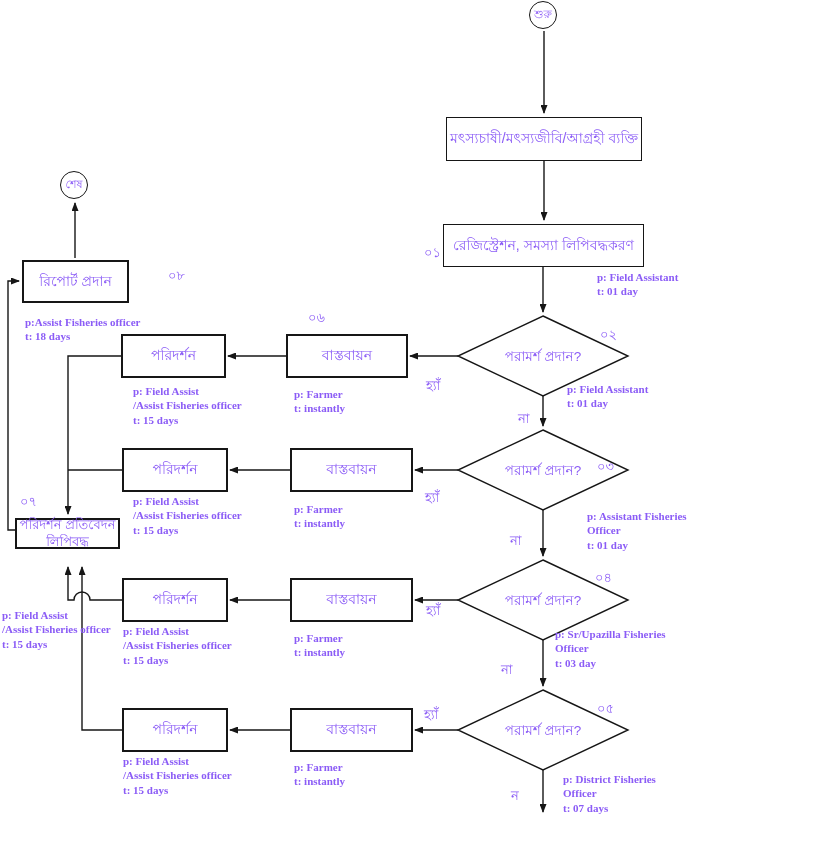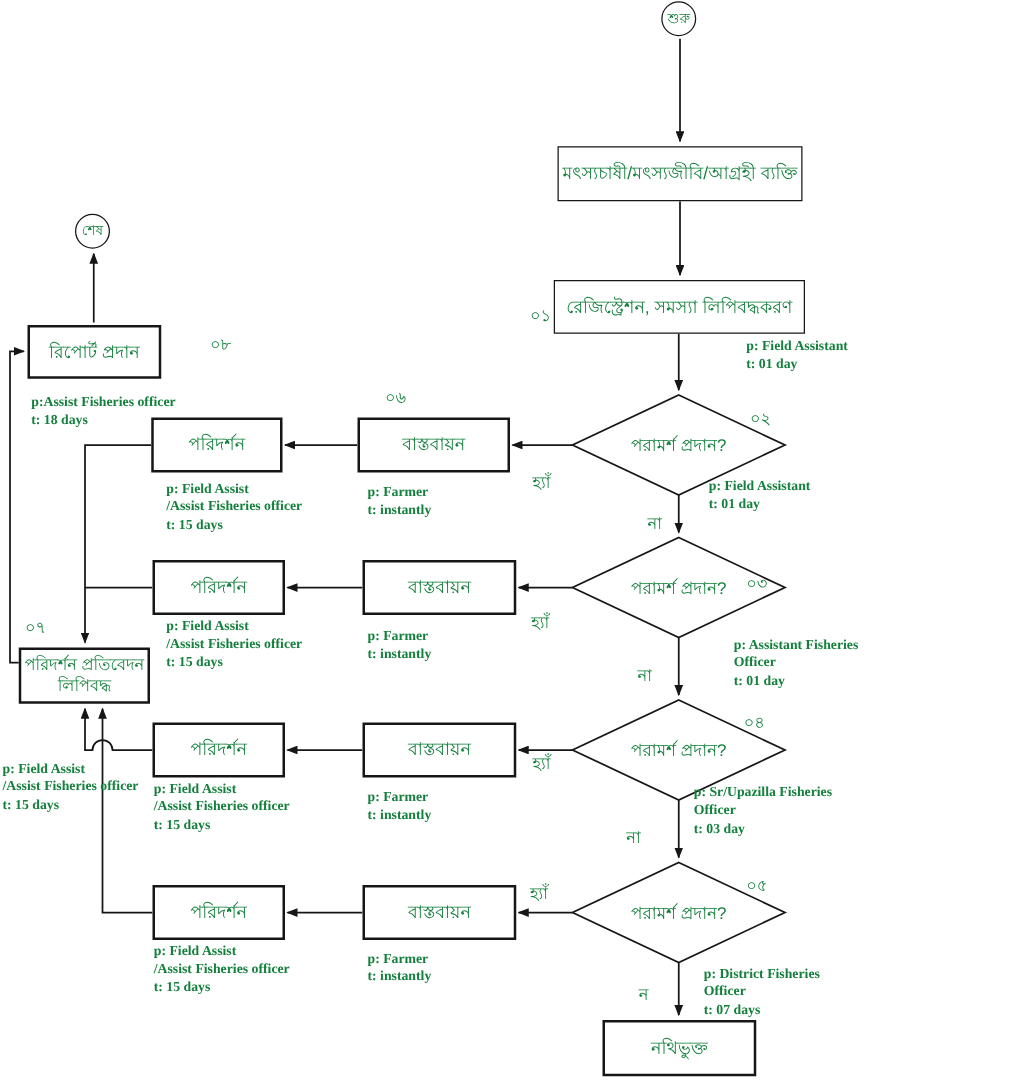--- a/index.html
+++ b/index.html
@@ -1,17 +1,17 @@
 <!DOCTYPE html>
 <html><head>
 <meta charset="utf-8">
 <style>
   html,body{margin:0;padding:0;background:#fff;}
   #stage{position:relative;width:819px;height:866px;background:#fff;overflow:hidden;
-         font-family:"Liberation Sans",sans-serif;color:#15803d;}
+         font-family:"Liberation Sans",sans-serif;color:#8b5cf6;}
   #wires{position:absolute;left:0;top:0;}
   .box{position:absolute;border:2px solid #161616;background:#fff;display:flex;
        align-items:center;justify-content:center;text-align:center;font-size:14px;
        white-space:pre-line;line-height:1.25;box-sizing:border-box;}
   .thin{border-width:1.5px;}
   .circle{position:absolute;width:28px;height:28px;border:1.6px solid #161616;border-radius:50%;
           background:#fff;display:flex;align-items:center;justify-content:center;font-size:11px;box-sizing:border-box;}
   .dtext{position:absolute;width:140px;text-align:center;font-size:13.5px;}
   .num{position:absolute;font-size:13px;}
   .edge{position:absolute;font-size:13px;}
@@ -77,24 +77,23 @@
 
   <div class="box" style="left:290px;top:448px;width:123px;height:44px;">বাস্তবায়ন</div>
   <div class="box" style="left:122px;top:448px;width:106px;height:44px;">পরিদর্শন</div>
 
   <div class="box" style="left:290px;top:578px;width:123px;height:44px;">বাস্তবায়ন</div>
   <div class="box" style="left:122px;top:578px;width:106px;height:44px;">পরিদর্শন</div>
 
   <div class="box" style="left:290px;top:708px;width:123px;height:44px;">বাস্তবায়ন</div>
   <div class="box" style="left:122px;top:708px;width:106px;height:44px;">পরিদর্শন</div>
 
-  <div class="box" style="left:15px;top:518px;width:105px;height:45px;font-size:13px;">পরিদর্শন প্রতিবেদন
+  <div class="box" style="left:15px;top:518px;width:105px;height:31px;font-size:13px;">পরিদর্শন প্রতিবেদন
 লিপিবদ্ধ</div>
   <div class="box" style="left:22px;top:260px;width:107px;height:43px;">রিপোর্ট প্রদান</div>
-  <div class="box" style="left:482px;top:816px;width:123px;height:45px;">নথিভুক্ত</div>
 
   <div class="dtext" style="left:473px;top:346px;">পরামর্শ প্রদান?</div>
   <div class="dtext" style="left:473px;top:460px;">পরামর্শ প্রদান?</div>
   <div class="dtext" style="left:473px;top:590px;">পরামর্শ প্রদান?</div>
   <div class="dtext" style="left:473px;top:720px;">পরামর্শ প্রদান?</div>
 
   <div class="num" style="left:424px;top:243px;">০১</div>
   <div class="num" style="left:600px;top:325px;">০২</div>
   <div class="num" style="left:597px;top:441px;margin-top:16px;">০৩</div>
   <div class="num" style="left:595px;top:568px;">০৪</div>

